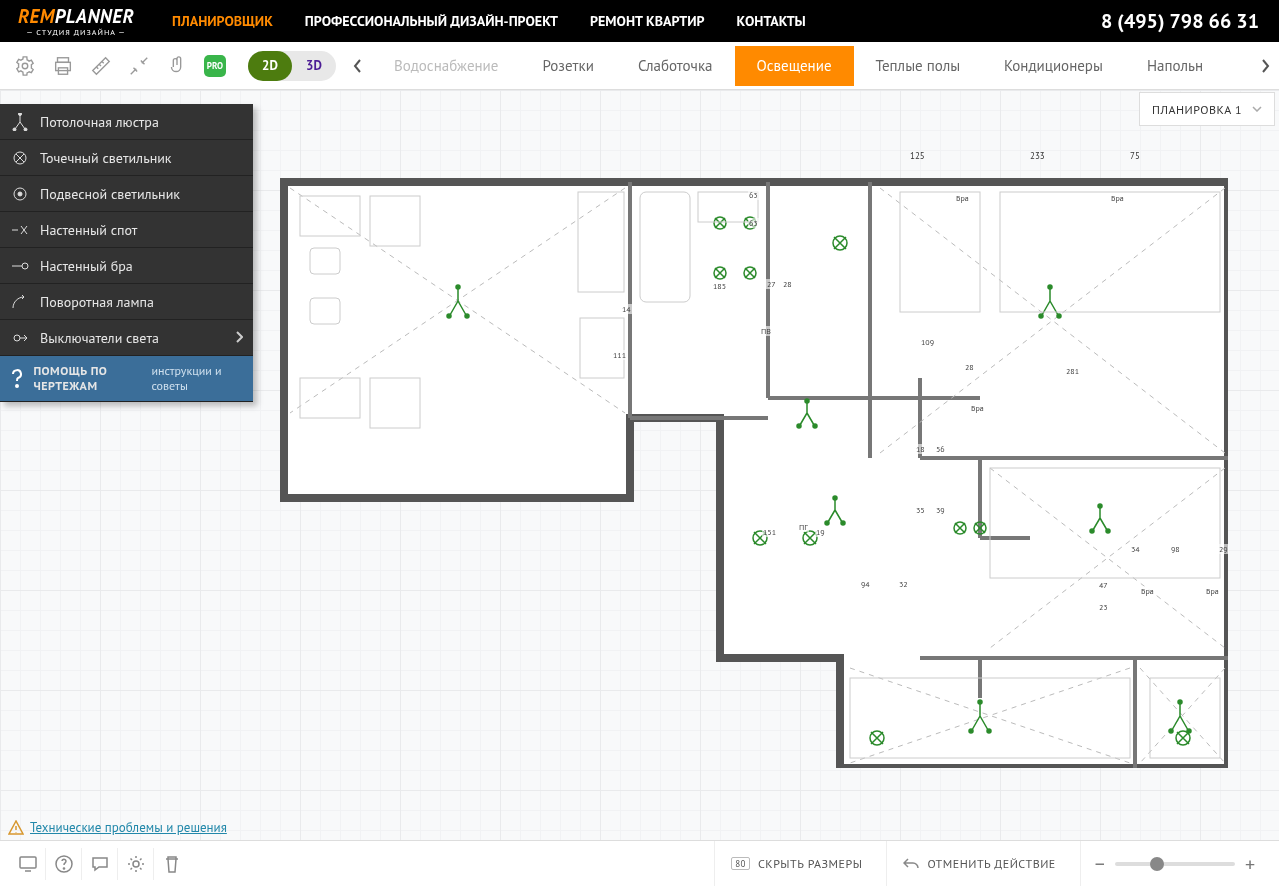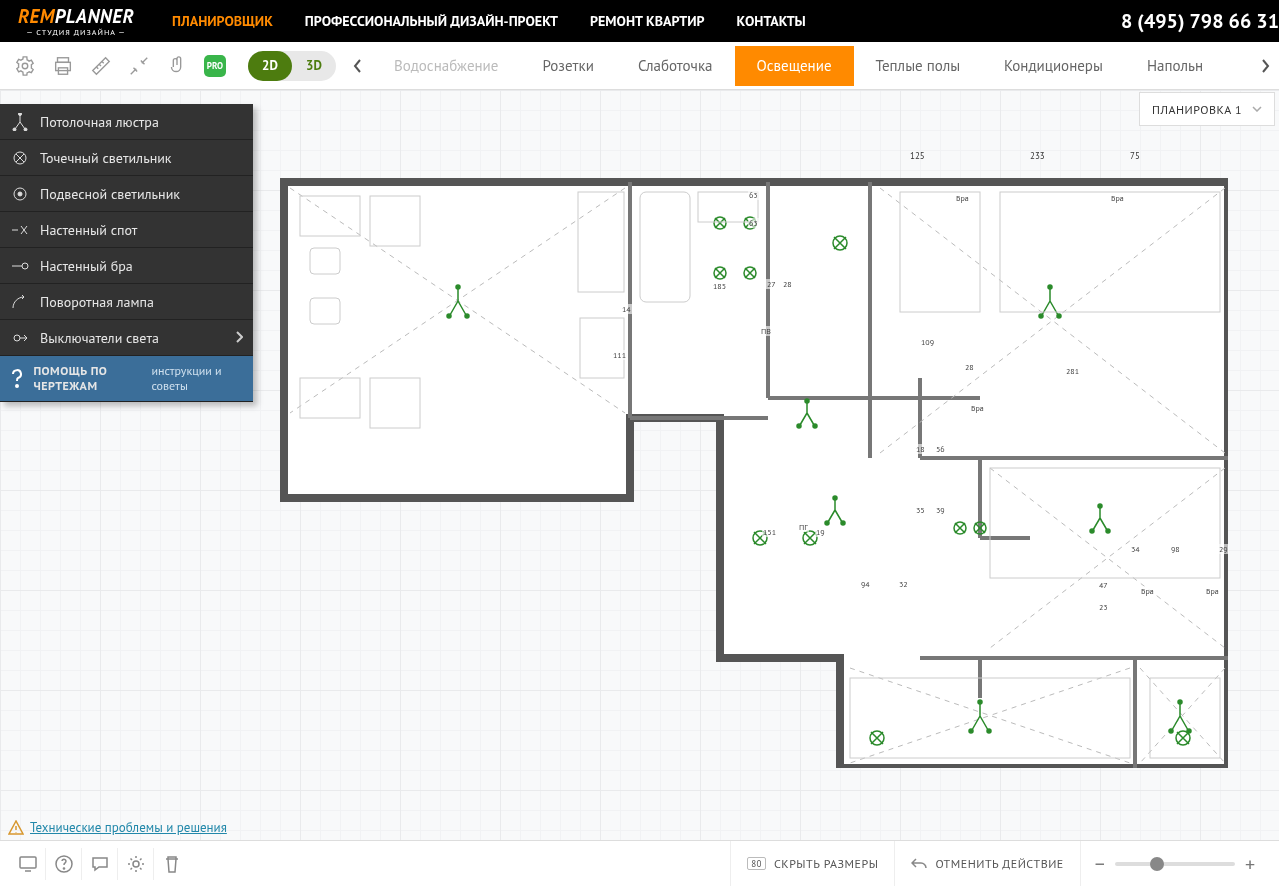--- a/index.html
+++ b/index.html
@@ -9,31 +9,31 @@
 .header { height: 42px; background: #000; display: flex; align-items: center; padding: 0 0 0 18px; }
 .logo { display: flex; flex-direction: column; line-height: 1; margin-right: 38px; }
 .logo-top { font-size: 19px; font-weight: 700; letter-spacing: .5px; }
 .logo-top .rem { color: #ff8a00; font-style: italic; }
 .logo-top .planner { color: #fff; font-style: italic; }
 .logo-sub { color: #fff; font-size: 8px; letter-spacing: 1px; text-align: center; margin-top: 2px; }
 
 .nav { display: flex; gap: 32px; flex: 1; }
 .nav a { color: #fff; font-size: 14px; font-weight: 700; text-decoration: none; cursor: pointer; }
 .nav a.active { color: #ff8a00; }
-.phone { color: #fff; font-size: 20px; font-weight: 700; white-space: nowrap; }
+.phone { color: #fff; font-size: 20px; font-weight: 700; margin-right: 20px; white-space: nowrap; }
 
 
 .toolbar { height: 48px; background: #fff; border-bottom: 1px solid #ddd; display: flex; align-items: center; }
 .tool-icons { display: flex; align-items: center; gap: 8px; padding: 0 10px; }
 .tool-icons .ico { width: 30px; height: 30px; display: flex; align-items: center; justify-content: center; cursor: pointer; }
 .tool-icons svg { stroke: #999; fill: none; }
 .pro-badge { width: 22px; height: 22px; background: #39b54a; border-radius: 5px; color: #fff; font-size: 9px; font-weight: 700; display: flex; align-items: center; justify-content: center; }
 
 .view-toggle { display: flex; background: #e8e8e8; border-radius: 18px; height: 30px; margin: 0 8px; }
-.view-toggle .btn { width: 44px; display: flex; align-items: center; justify-content: center; font-size: 13px; font-weight: 700; color: #4d7c0f; cursor: pointer; }
+.view-toggle .btn { width: 44px; display: flex; align-items: center; justify-content: center; font-size: 13px; font-weight: 700; color: #4c1d95; cursor: pointer; }
 .view-toggle .btn.active { background: #4d7c0f; color: #fff; border-radius: 18px; }
 
 .scroll-arrow { width: 28px; height: 48px; display: flex; align-items: center; justify-content: center; cursor: pointer; color: #999; }
 .scroll-arrow svg { stroke: #555; }
 
 .tabs { flex: 1; display: flex; overflow: hidden; }
 .tab { height: 40px; padding: 0 22px; display: flex; align-items: center; font-size: 15px; color: #666; cursor: pointer; white-space: nowrap; }
 .tab.inactive { color: #bbb; }
 .tab.active { background: #ff8a00; color: #fff; }
 
@@ -56,21 +56,21 @@
   background-image: linear-gradient(#e9eaec 1px, transparent 1px), linear-gradient(90deg, #e9eaec 1px, transparent 1px),
                     linear-gradient(#f1f2f4 1px, transparent 1px), linear-gradient(90deg, #f1f2f4 1px, transparent 1px);
   background-size: 100px 100px, 100px 100px, 20px 20px, 20px 20px; }
 .plan { position: absolute; left: 280px; top: 88px; width: 948px; height: 590px; }
 .tech-link { position: absolute; left: 8px; bottom: 50px; font-size: 13px; color: #28a; text-decoration: underline; cursor: pointer; display:flex; align-items:center; gap:6px; }
 .tech-link svg { stroke: #d7972e; }
 
 .footer { position: absolute; bottom: 0; left: 0; right: 0; height: 46px; background: #fff; border-top: 1px solid #ddd; display: flex; align-items: center; padding: 0 10px; }
 .f-ico { width: 36px; height: 32px; display: flex; align-items: center; justify-content: center; cursor: pointer; border-right: 1px solid #eee; }
 .f-ico svg { stroke:#888; fill:none; }
-.f-right { margin-left:auto; display:flex; align-items:center; gap:0; }
+.f-right { margin-left:auto; display:flex; align-items:center; gap:8px; }
 .f-btn { height:46px; padding:0 16px; border-left:1px solid #eee; display:flex; align-items:center; gap:8px; font-size:12px; letter-spacing:.5px; color:#555; cursor:pointer; }
 .zoom { display:flex; align-items:center; gap:10px; padding:0 14px; border-left:1px solid #eee; height:46px; }
 .zoom-track { width:120px; height:4px; background:#ddd; position:relative; border-radius:2px; }
 .zoom-thumb { position:absolute; top:-5px; width:14px; height:14px; background:#888; border-radius:50%; }
 .zoom-sign { font-size:20px; color:#777; cursor:pointer; user-select:none; }
 
 
 .label { position:absolute; font-size:8px; color:#444; background:rgba(255,255,255,.6); padding:0 1px; }
 .dim-top { position:absolute; font-size:9px; color:#333; }
 </style>

